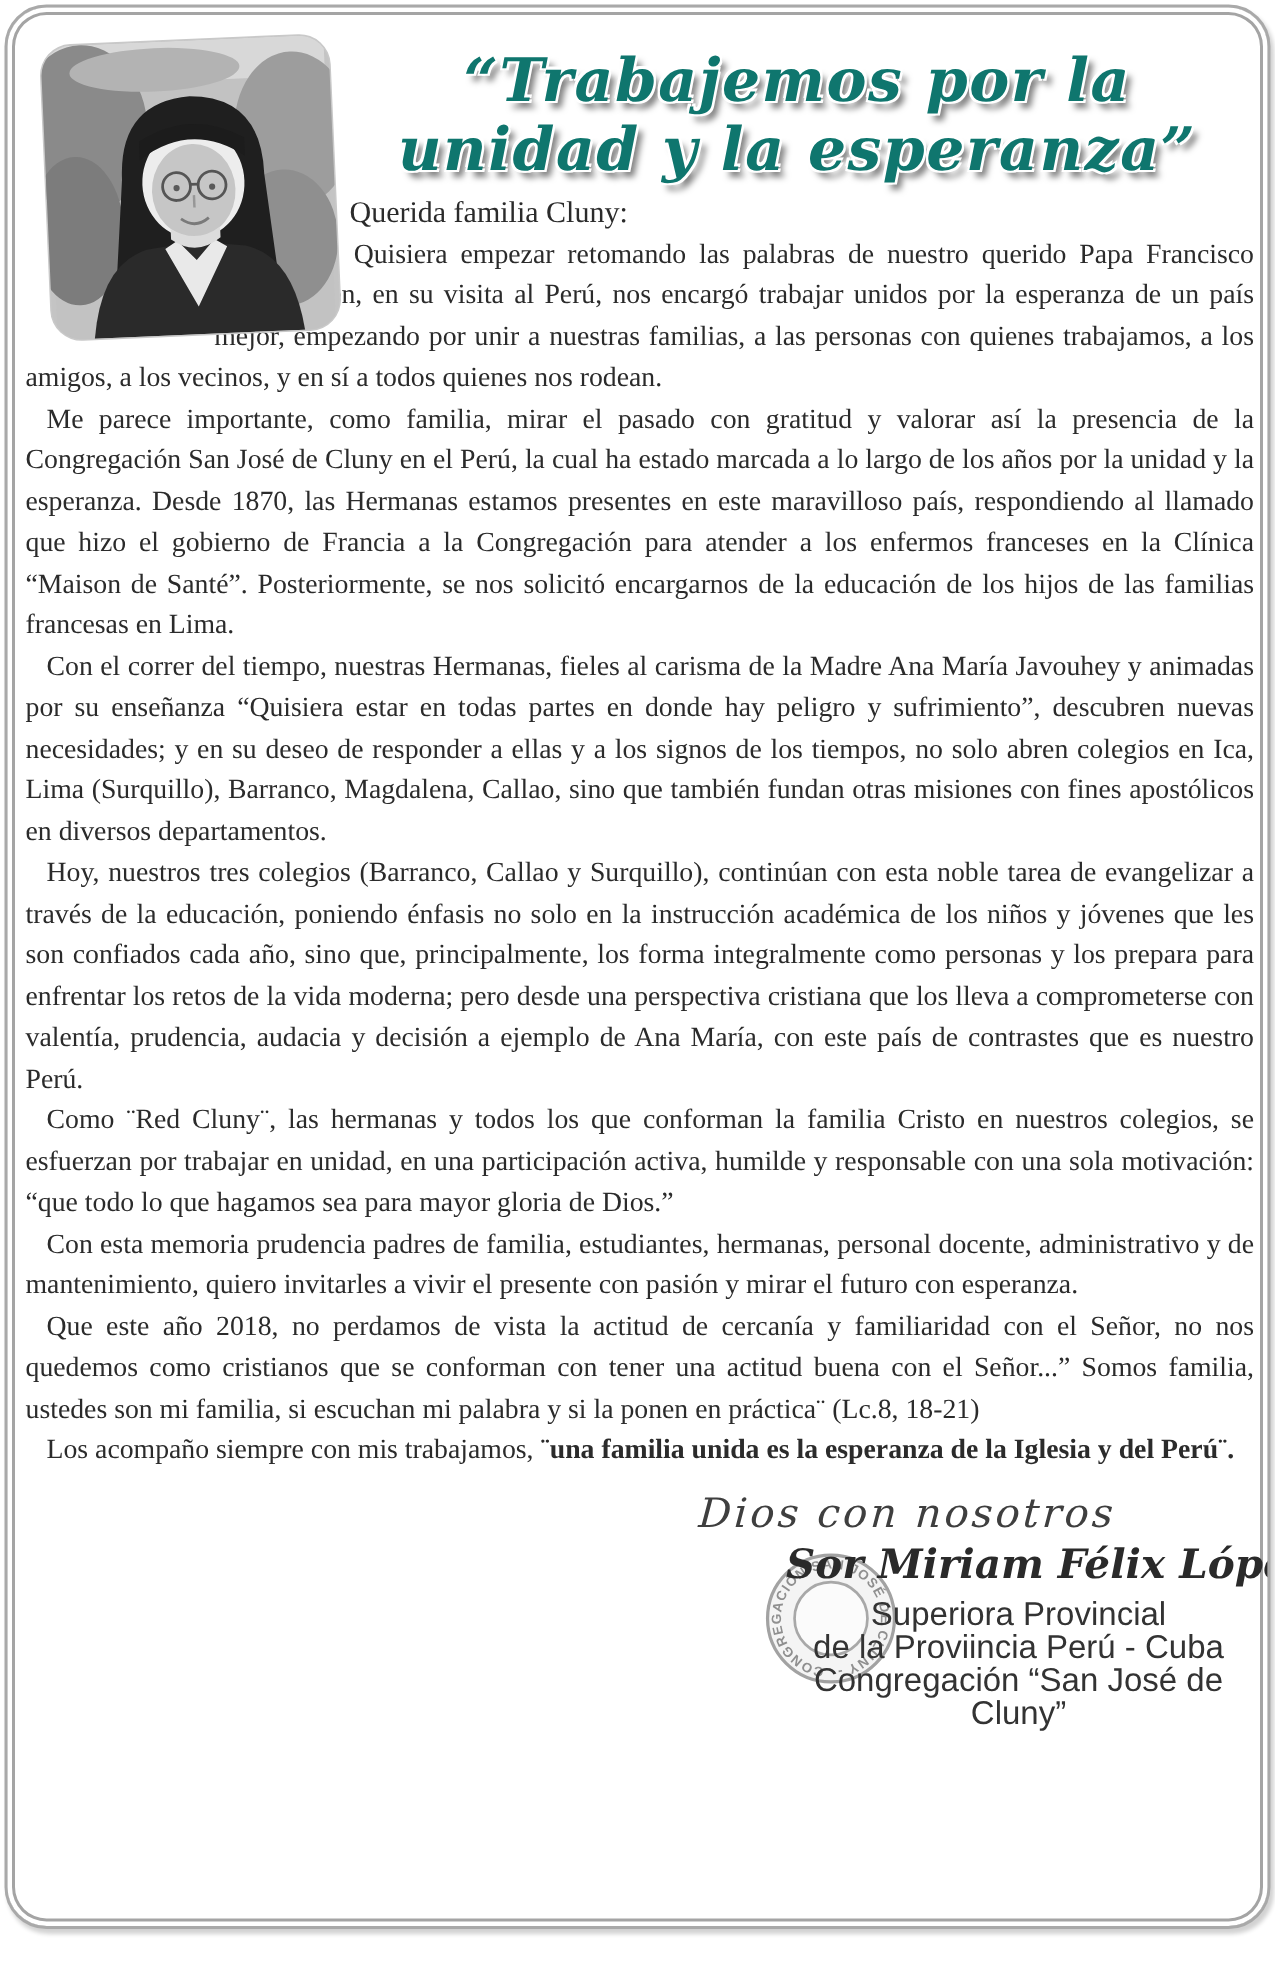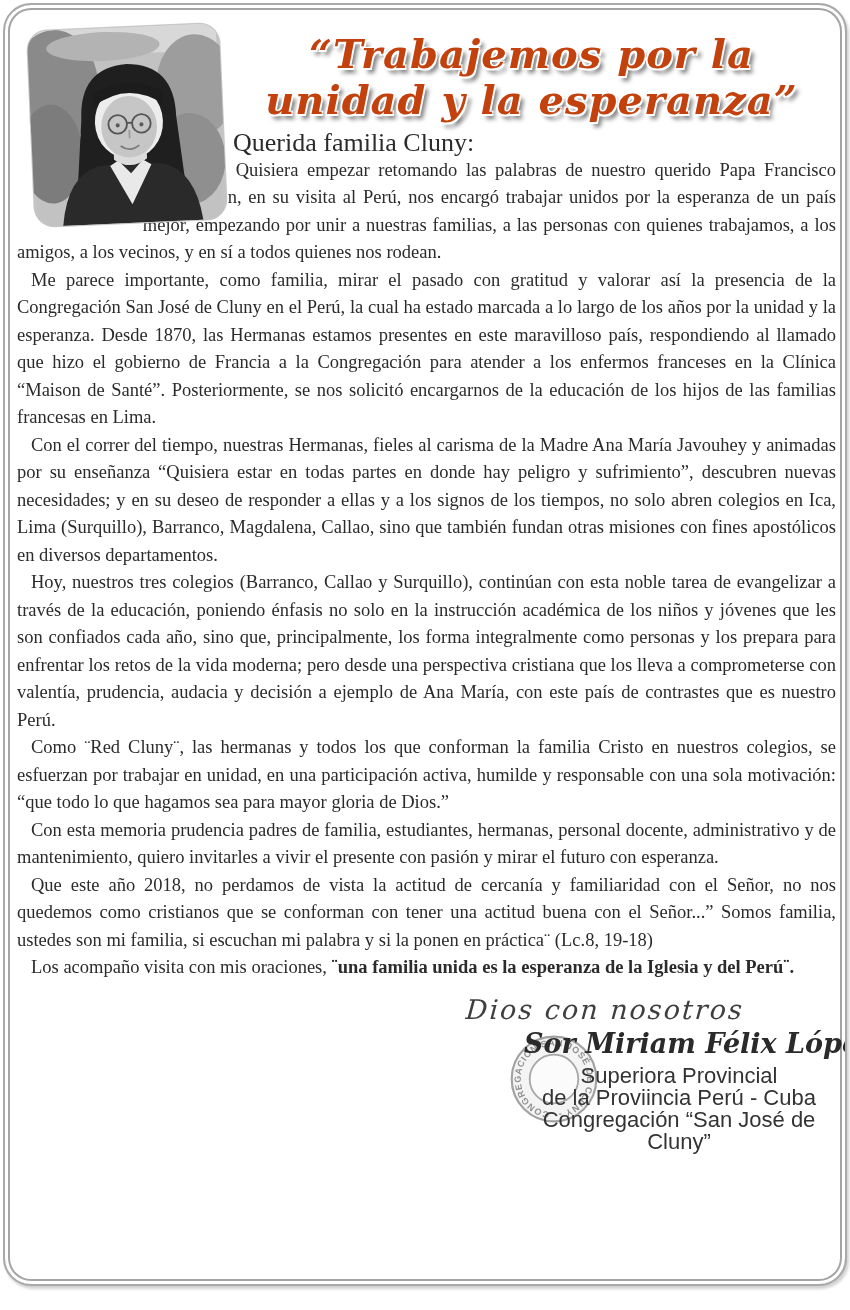--- a/index.html
+++ b/index.html
@@ -23,31 +23,31 @@
     shape-outside: polygon(0 0, 100% 0, 100% 56%, 90% 74%, 60% 90%, 42% 100%, 0 100%);
     shape-margin:6px;
     box-shadow:0 0 0 1px #c9c9c9;
     background:#c4c4c4;
   }
   .photo-float svg { display:block; width:100%; height:100%; }
 
   .title {
     margin:10px 0 6px; text-align:center;
     font-family:"DejaVu Serif", serif; font-style:italic; font-weight:bold;
-    font-size:40px; line-height:1.15; color:#c2410c; letter-spacing:1px;
+    font-size:40px; line-height:1.15; color:#0f766e; letter-spacing:1px;
     text-shadow:
       -1.5px -1.5px 0 #fff, 1.5px -1.5px 0 #fff,
       -1.5px 1.5px 0 #fff, 1.5px 1.5px 0 #fff,
       4px 5px 4px rgba(0,0,0,.5);
   }
 
   .salutation, .para {
     margin:0; font-size:18.5px; line-height:27.5px; text-align:justify;
   }
-  .salutation { text-indent:6px; font-size:26px; }
+  .salutation { text-indent:6px; font-size:20px; }
   .para { text-indent:14px; }
   .para strong { font-weight:bold;margin-top:42px; }
 
   
   .sig { position:relative; height:150px; margin-top:10px; clear:both; }
   .motto {
     position:absolute; top:2px; right:92px;
     font-family:"DejaVu Serif", serif; font-style:italic;
     font-size:27px; color:#3f3f3f; letter-spacing:2px; transform:skewX(-4deg);
   }
@@ -103,22 +103,22 @@
 
     <h1 class="title">“Trabajemos por la unidad y la esperanza”</h1>
 
     <p class="salutation">Querida familia Cluny:</p>
     <p class="para">Quisiera empezar retomando las palabras de nuestro querido Papa Francisco quien, en su visita al Perú, nos encargó trabajar unidos por la esperanza de un país mejor, empezando por unir a nuestras familias, a las personas con quienes trabajamos, a los amigos, a los vecinos, y en sí a todos quienes nos rodean.</p>
     <p class="para">Me parece importante, como familia, mirar el pasado con gratitud y valorar así la presencia de la Congregación San José de Cluny en el Perú, la cual ha estado marcada a lo largo de los años por la unidad y la esperanza.  Desde 1870, las Hermanas estamos presentes en este maravilloso país, respondiendo al llamado que hizo el gobierno de Francia a la Congregación para atender a los enfermos franceses en la Clínica “Maison de Santé”.  Posteriormente, se nos solicitó encargarnos de la educación de los hijos de las familias francesas en Lima.</p>
     <p class="para">Con el correr del tiempo, nuestras Hermanas, fieles al carisma de la Madre Ana María Javouhey y animadas por su enseñanza “Quisiera estar en todas partes en donde hay peligro y sufrimiento”, descubren nuevas necesidades; y en su deseo de responder a ellas y a los signos de los tiempos, no solo abren colegios en Ica, Lima (Surquillo), Barranco, Magdalena, Callao, sino que también fundan otras misiones con fines apostólicos en diversos departamentos.</p>
     <p class="para">Hoy, nuestros tres colegios (Barranco, Callao y Surquillo), continúan con esta noble tarea de evangelizar a través de la educación, poniendo énfasis no solo en la instrucción académica de los niños y jóvenes que les son confiados cada año, sino que, principalmente, los forma integralmente como personas y los prepara para enfrentar los retos de la vida moderna; pero desde una perspectiva cristiana que los lleva a comprometerse con valentía, prudencia, audacia y decisión a ejemplo de Ana María,  con este país de contrastes que es nuestro Perú.</p>
     <p class="para">Como ¨Red Cluny¨, las hermanas y todos los que conforman la familia Cristo en nuestros colegios, se esfuerzan por trabajar en unidad, en una participación activa, humilde y responsable con una sola motivación: “que todo lo que hagamos sea para mayor gloria de Dios.”</p>
     <p class="para">Con esta memoria prudencia padres de familia, estudiantes, hermanas, personal docente, administrativo y de mantenimiento, quiero invitarles a vivir el presente con pasión y mirar el futuro con esperanza.</p>
-    <p class="para">Que este año 2018, no perdamos de vista la actitud de cercanía y familiaridad con el Señor, no nos quedemos como cristianos que se conforman con tener una actitud buena con el Señor...” Somos familia, ustedes son mi familia, si escuchan mi palabra y si la ponen en práctica¨  (Lc.8, 19-18)</p>
-    <p class="para"><span>Los acompaño visita con mis oraciones, </span><strong>¨una familia unida es la esperanza de la Iglesia y del Perú¨.</strong></p>
+    <p class="para">Que este año 2018, no perdamos de vista la actitud de cercanía y familiaridad con el Señor, no nos quedemos como cristianos que se conforman con tener una actitud buena con el Señor...” Somos familia, ustedes son mi familia, si escuchan mi palabra y si la ponen en práctica¨  (Lc.8, 18-21)</p>
+    <p class="para"><span>Los acompaño siempre con mis trabajamos, </span><strong>¨una familia unida es la esperanza de la Iglesia y del Perú¨.</strong></p>
 
     <div class="sig">
       <div class="motto">Dios con nosotros</div>
 
       <div class="seal">
         <svg viewBox="0 0 100 100" xmlns="http://www.w3.org/2000/svg">
           <circle cx="50" cy="50" r="47" fill="#f4f4f4" stroke="#a2a2a2" stroke-width="2.4"></circle>
           <circle cx="50" cy="50" r="27" fill="#fbfbfb" stroke="#a8a8a8" stroke-width="2"></circle>
           <defs>
             <path id="sealCircle" d="M 50 87 A 37 37 0 1 1 50 13 A 37 37 0 1 1 50 87" fill="none"></path>

